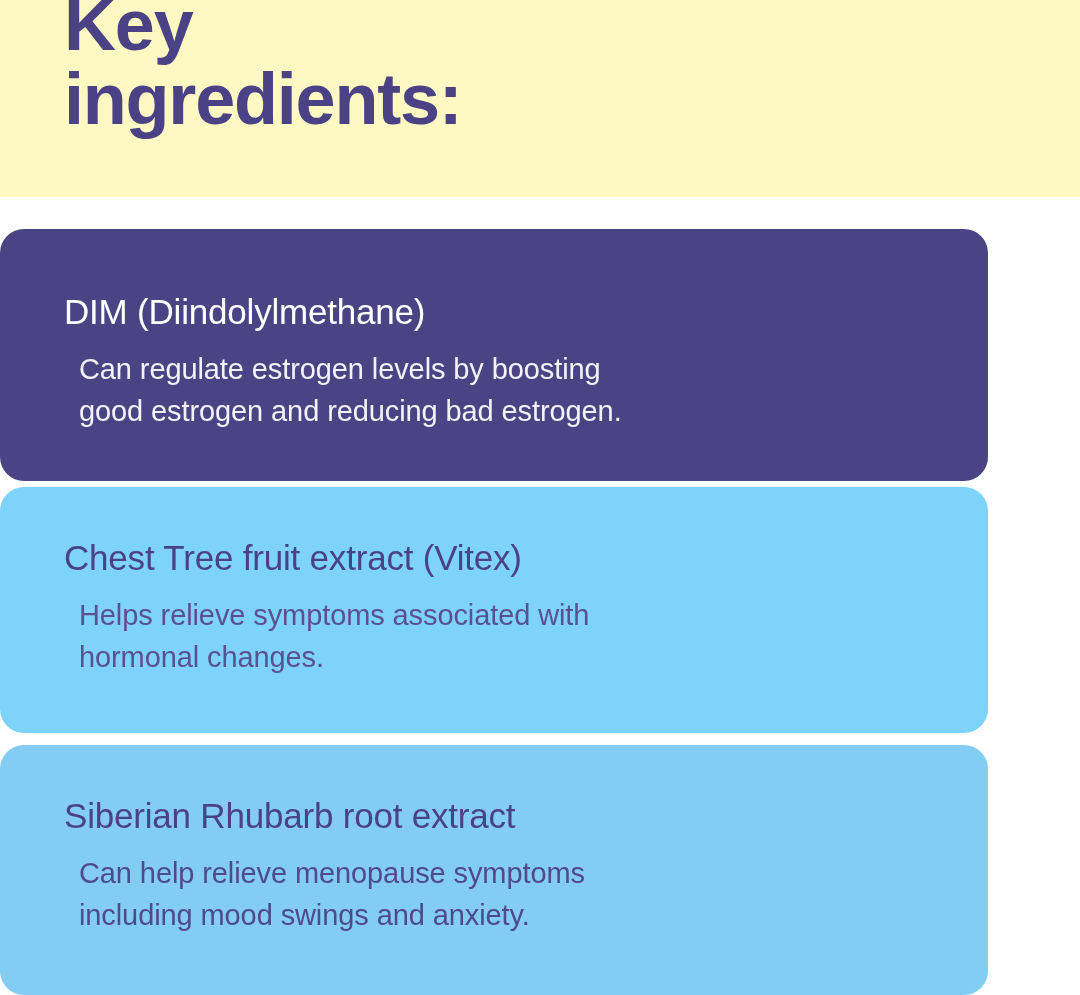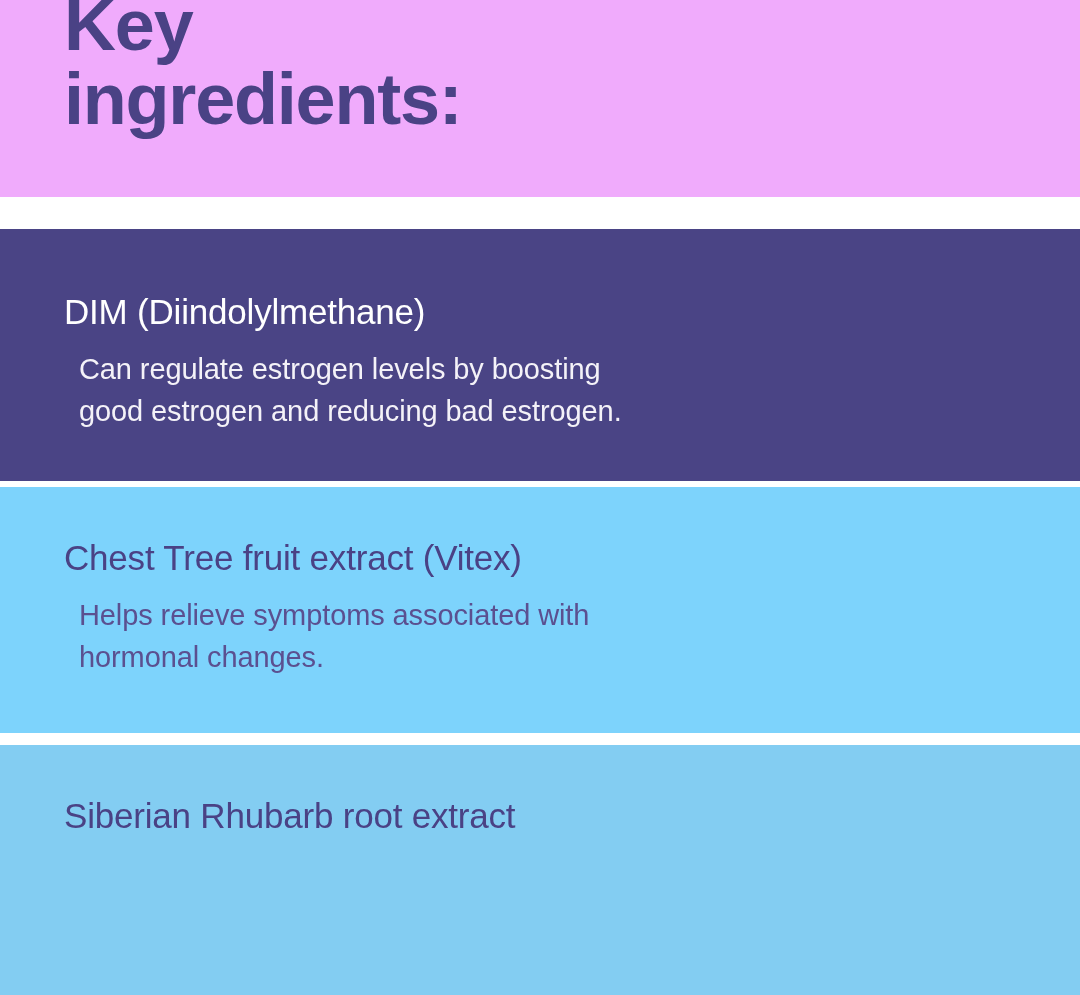--- a/index.html
+++ b/index.html
@@ -15,42 +15,43 @@
     position: relative;
   }
 
   
   .heading-block {
     position: absolute;
     left: 0;
     top: 0;
     width: 1080px;
     height: 197px;
-    background: #f0abfc;
+    background: #fef9c3;
   }
   .heading-title {
     position: absolute;
     left: 64px;
     top: -12px;
     width: 820px;
     margin: 0;
     font-size: 72px;
     line-height: 74px;
     font-weight: 700;
     letter-spacing: -1.2px;
     color: #4a4285;
     white-space: pre-line;
   }
 
   
   .panel {
     position: absolute;
     left: 0;
-    width: 1080px;
+    width: 988px;
     box-sizing: border-box;
+    border-radius: 24px;
   }
   .panel-dim {
     top: 229px;
     height: 252px;
     background: #4a4485;
   }
   .panel-vitex {
     top: 487px;
     height: 246px;
     background: #7dd3fc;
@@ -169,15 +170,17 @@
     <h2 class="panel-title">Chest Tree fruit extract (Vitex)</h2>
     <p class="panel-desc">Helps relieve symptoms associated with
 hormonal changes.</p>
   </div>
 
 </section>
 
 <section class="panel panel-rhubarb">
   <div class="panel-text">
     <h2 class="panel-title">Siberian Rhubarb root extract</h2>
+    <p class="panel-desc">Can help relieve menopause symptoms
+including mood swings and anxiety.</p>
   </div>
 
 </section>
 
 </body></html>

